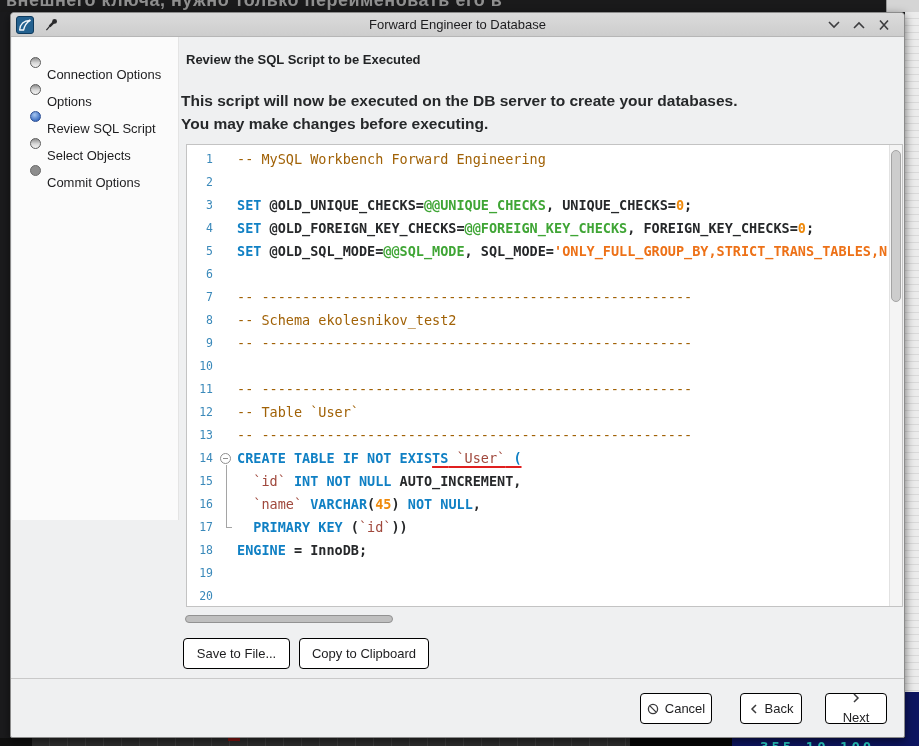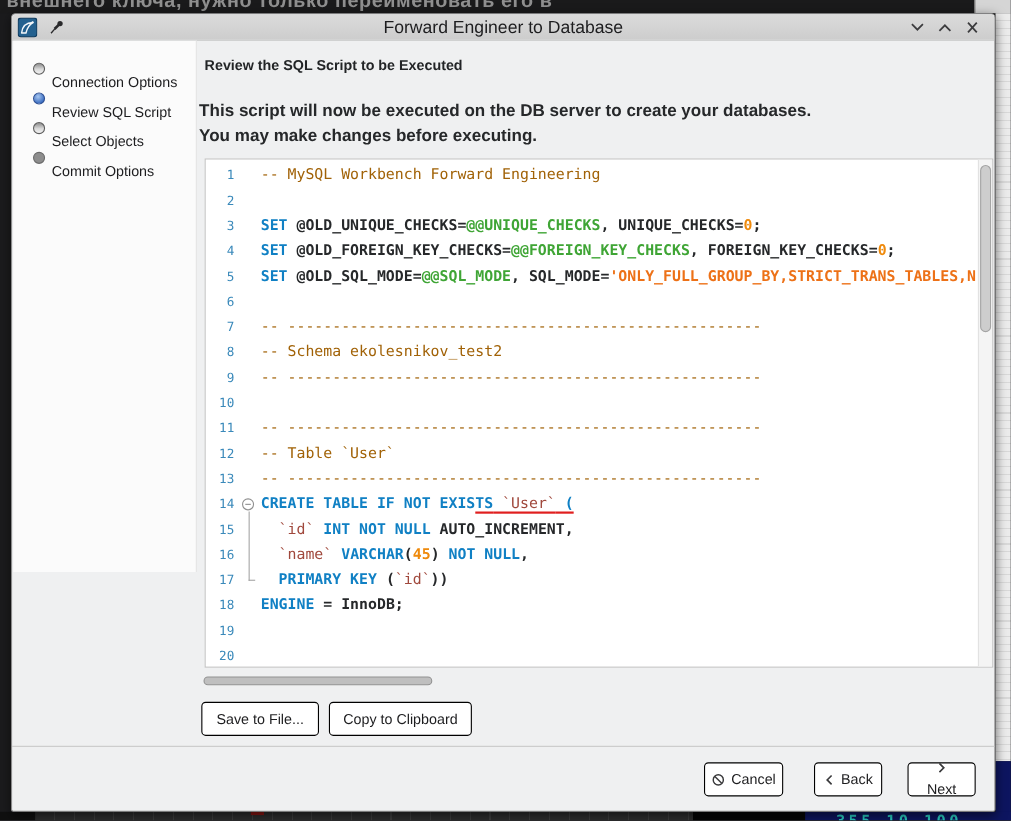--- a/index.html
+++ b/index.html
@@ -34,21 +34,21 @@
   .dialog { position:absolute; left:10px; top:12px; width:895px; height:726px;
             background:#eff0f1; border:1px solid #8b8b8b; border-radius:4px 4px 2px 2px;
             box-shadow:0 3px 10px rgba(0,0,0,.55); }
 
   .titlebar { position:absolute; top:0; left:0; right:0; height:24px;
               background:linear-gradient(180deg,#dbdbdb,#cdcdcd);
               border-bottom:1px solid #b6b6b6; border-radius:4px 4px 0 0; }
   .app-icon { position:absolute; left:5px; top:3px; width:18px; height:18px; }
   .pin-icon { position:absolute; left:34px; top:5px; width:14px; height:14px; }
   .win-title { position:absolute; left:0; right:0; top:4px; text-align:center;
-               font-size:16px; color:#1d1d1f; }
+               font-size:13px; color:#1d1d1f; }
   .win-btn { position:absolute; top:5px; width:16px; height:14px; cursor:default; }
   .win-btn.minimize { right:62px; } .win-btn.maximize { right:37px; } .win-btn.close { right:12px; }
 
   
   .sidebar { position:absolute; left:1px; top:24px; width:167px; height:483px;
              background:#fbfbfb; border-right:1px solid #e4e4e4; }
   .steps { padding-top:12px; }
   .step { display:flex; align-items:center; height:27px; padding-left:18px; }
   .bullet { width:11px; height:11px; border-radius:50%; margin-right:6px; flex:none; }
   .bullet.done { border:1px solid #5d5d5d;
@@ -151,20 +151,24 @@
       <svg class="win-btn close" viewBox="0 0 16 14">
         <path d="M4 2.5 L12 11.5 M12 2.5 L4 11.5" stroke="#3d3d3f" stroke-width="1.6"></path>
       </svg>
     </div>
 
     <div class="sidebar">
       <div class="steps">
           <div class="step">
             <span class="bullet done"></span>
             <span class="step-label">Connection Options</span>
+          </div>
+          <div class="step">
+            <span class="bullet done"></span>
+            <span class="step-label">Options</span>
           </div>
           <div class="step">
             <span class="bullet current"></span>
             <span class="step-label">Review SQL Script</span>
           </div>
           <div class="step">
             <span class="bullet done"></span>
             <span class="step-label">Select Objects</span>
           </div>
           <div class="step">

